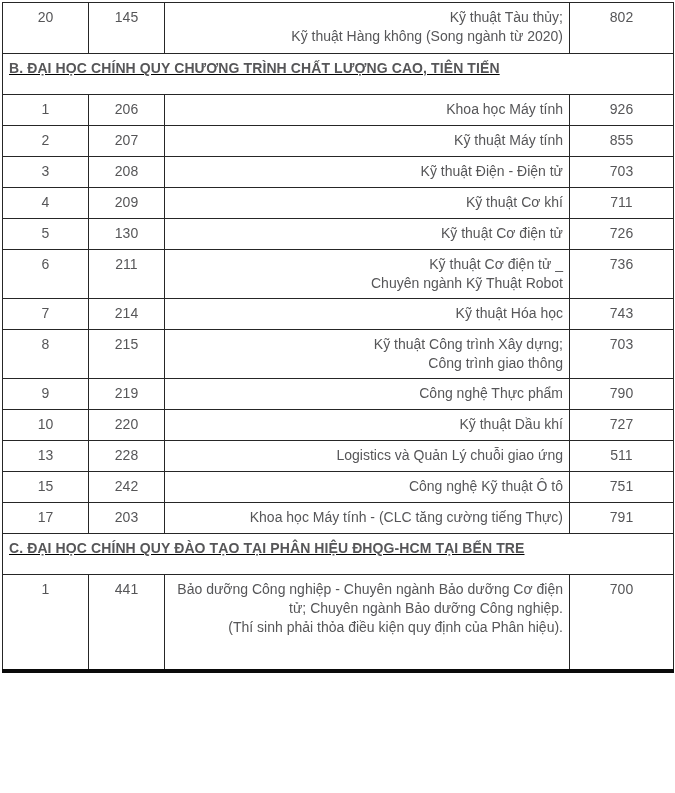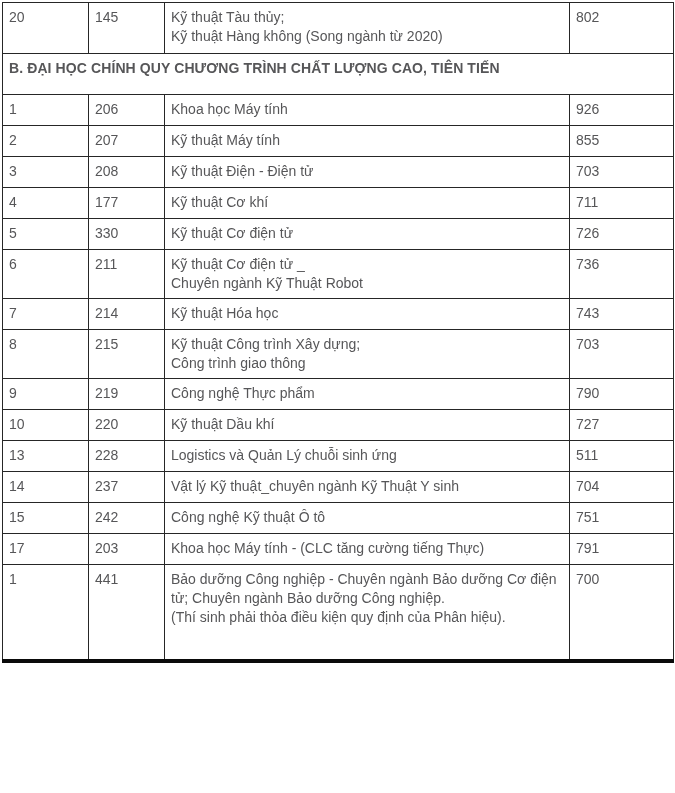--- a/index.html
+++ b/index.html
@@ -25,31 +25,32 @@
   table.score-table td {
     border: 1px solid #262626;
     vertical-align: top;
     padding: 5px 6px;
     font-size: 14px;
     line-height: 19px;
     color: #565658;
     overflow: hidden;
   }
   td.cell-num {
+    text-align: center;
   }
   td.cell-name {
-    text-align: left;
+    text-align: right;
     padding-left: 10px;
     padding-right: 12px;
   }
   tr.row-1 { height: 31px; }
   tr.row-2 { height: 47px; }
   tr.row-first { height: 51px; }
   tr.row-tall { height: 96px; }
-  tr.section-row { height: 41px; }
+  tr.section-row { height: 41px; text-decoration: underline; }
   td.section-cell {
     font-weight: bold;
     color: #3f3f41;
     padding: 7px 8px 15px 8px;
     font-size: 14px;
     letter-spacing: 0.1px;
   }
   .name-line { display: block; }
 </style>
 </head>
@@ -95,29 +96,29 @@
         <tr class="row-1">
           <td class="cell-num">3</td>
           <td class="cell-num">208</td>
           <td class="cell-name">
             <span class="name-line">Kỹ thuật Điện - Điện tử</span>
           </td>
           <td class="cell-num">703</td>
         </tr>
         <tr class="row-1">
           <td class="cell-num">4</td>
-          <td class="cell-num">177</td>
+          <td class="cell-num">209</td>
           <td class="cell-name">
             <span class="name-line">Kỹ thuật Cơ khí</span>
           </td>
           <td class="cell-num">711</td>
         </tr>
         <tr class="row-1">
           <td class="cell-num">5</td>
-          <td class="cell-num">330</td>
+          <td class="cell-num">130</td>
           <td class="cell-name">
             <span class="name-line">Kỹ thuật Cơ điện tử</span>
           </td>
           <td class="cell-num">726</td>
         </tr>
         <tr class="row-2">
           <td class="cell-num">6</td>
           <td class="cell-num">211</td>
           <td class="cell-name">
             <span class="name-line">Kỹ thuật Cơ điện tử _</span>
@@ -155,47 +156,42 @@
           <td class="cell-num">220</td>
           <td class="cell-name">
             <span class="name-line">Kỹ thuật Dầu khí</span>
           </td>
           <td class="cell-num">727</td>
         </tr>
         <tr class="row-1">
           <td class="cell-num">13</td>
           <td class="cell-num">228</td>
           <td class="cell-name">
-            <span class="name-line">Logistics và Quản Lý chuỗi sinh ứng</span>
+            <span class="name-line">Logistics và Quản Lý chuỗi giao ứng</span>
           </td>
           <td class="cell-num">511</td>
-        </tr>
-        <tr class="row-1">
-          <td class="cell-num">14</td>
-          <td class="cell-num">237</td>
-          <td class="cell-name">
-            <span class="name-line">Vật lý Kỹ thuật_chuyên ngành Kỹ Thuật Y sinh</span>
-          </td>
-          <td class="cell-num">704</td>
         </tr>
         <tr class="row-1">
           <td class="cell-num">15</td>
           <td class="cell-num">242</td>
           <td class="cell-name">
             <span class="name-line">Công nghệ Kỹ thuật Ô tô</span>
           </td>
           <td class="cell-num">751</td>
         </tr>
         <tr class="row-1">
           <td class="cell-num">17</td>
           <td class="cell-num">203</td>
           <td class="cell-name">
             <span class="name-line">Khoa học Máy tính - (CLC tăng cường tiếng Thực)</span>
           </td>
           <td class="cell-num">791</td>
+        </tr>
+        <tr class="section-row">
+          <td colspan="4" class="section-cell">C. ĐẠI HỌC CHÍNH QUY ĐÀO TẠO TẠI PHÂN HIỆU ĐHQG-HCM TẠI BẾN TRE</td>
         </tr>
         <tr class="row-tall">
           <td class="cell-num">1</td>
           <td class="cell-num">441</td>
           <td class="cell-name">
             <span class="name-line">Bảo dưỡng Công nghiệp - Chuyên ngành Bảo dưỡng Cơ điện tử; Chuyên ngành Bảo dưỡng Công nghiệp.</span>
             <span class="name-line">(Thí sinh phải thỏa điều kiện quy định của Phân hiệu).</span>
           </td>
           <td class="cell-num">700</td>
         </tr>

